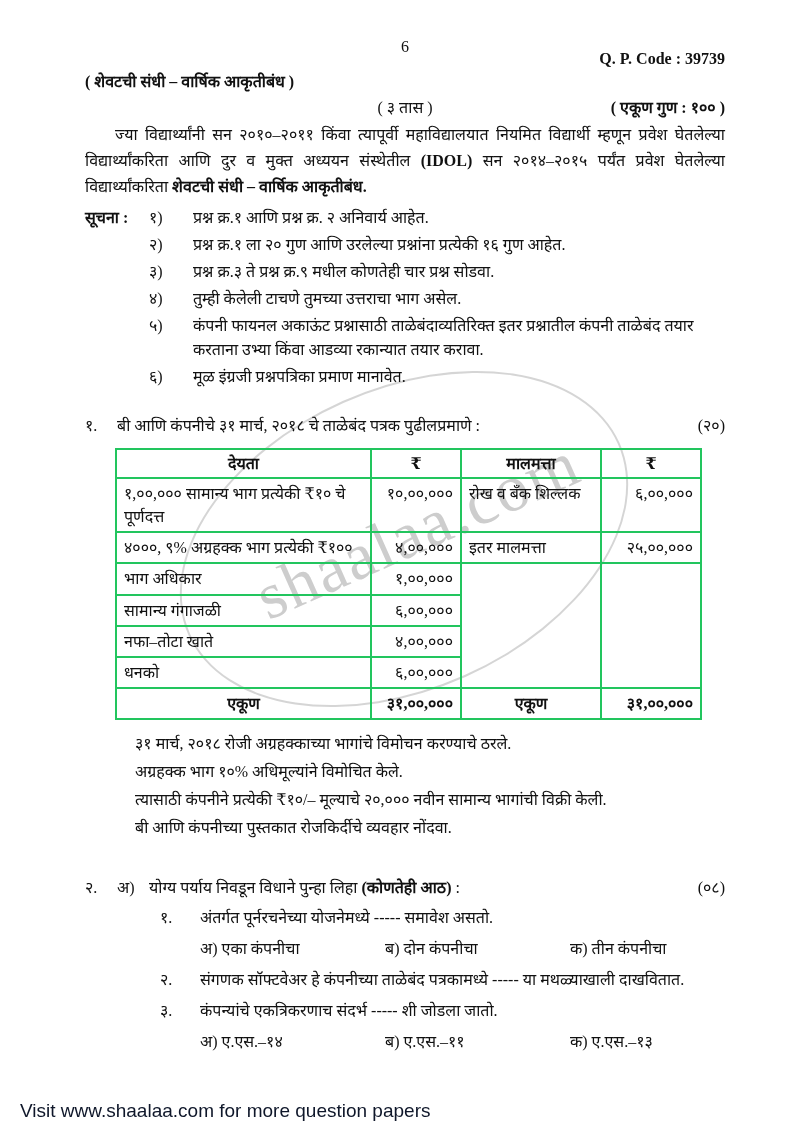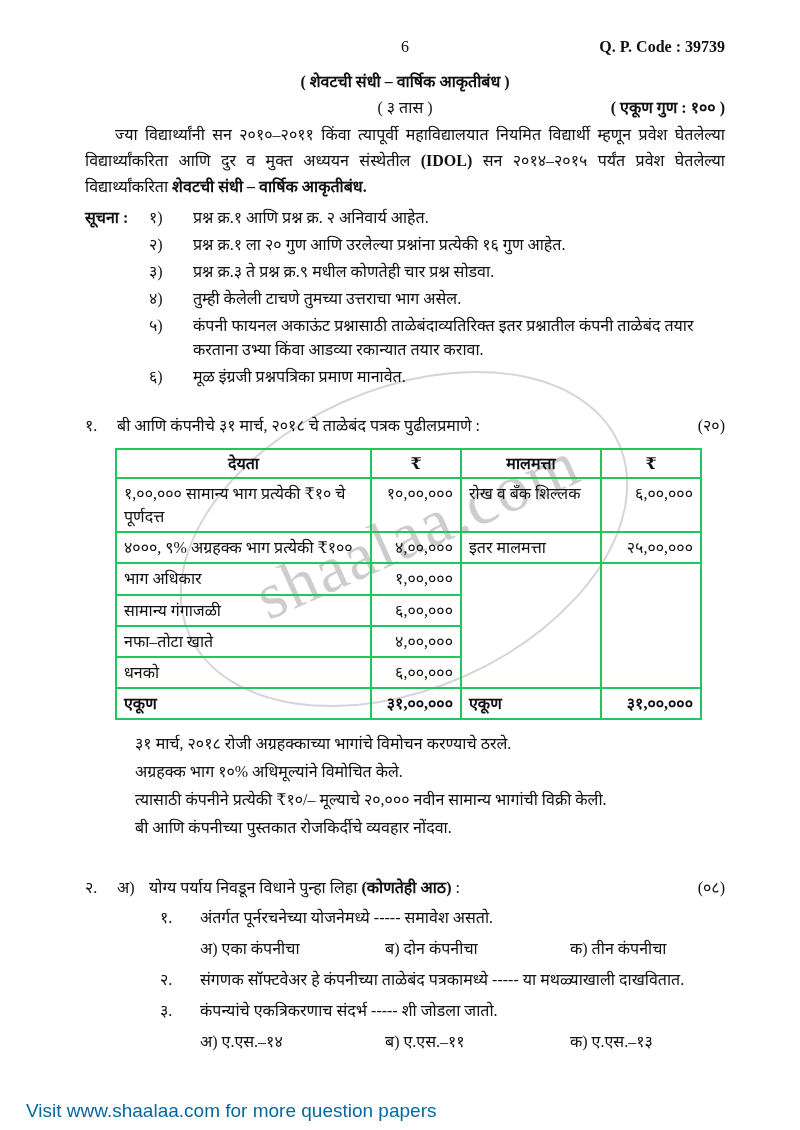--- a/index.html
+++ b/index.html
@@ -24,22 +24,22 @@
     position:absolute;left:145px;top:492px;width:545px;
     text-align:center;transform:rotate(-24deg);
     font-size:66px;letter-spacing:2px;
     color:rgba(130,130,130,.40);
     font-family:"Liberation Serif",serif;
   }
   
   .content{position:relative;z-index:1;padding:38px 75px 0 85px;}
   .header-row{position:relative;height:24px;}
   .page-num{position:absolute;left:0;right:0;text-align:center;}
-  .qp-code{position:absolute;right:0;top:0;font-weight:bold;}
-  .title{text-align:center;font-weight:bold;margin-top:8px;}
+  .qp-code{position:absolute;right:0;top:12px;font-weight:bold;}
+  .title{font-weight:bold;margin-top:8px;}
   .meta-row{position:relative;height:26px;margin-top:4px;}
   .duration{position:absolute;left:0;right:0;text-align:center;font-weight:normal;}
   .total-marks{position:absolute;right:0;font-weight:bold;}
   .intro{text-align:justify;line-height:1.62;text-indent:30px;}
   .b{font-weight:bold;}
   
   .instructions{display:flex;margin-top:6px;line-height:1.5;}
   .inst-label{width:64px;font-weight:bold;flex:none;}
   .inst-items{flex:1;}
   .inst-item{display:flex;margin-bottom:3px;}
@@ -56,34 +56,34 @@
     width:585px;margin:10px 0 10px 30px;
   }
   table.bs td,table.bs th{
     border:2px solid #22c55e;
     padding:3px 7px;vertical-align:top;
     font-size:16px;line-height:1.45;
   }
   table.bs th{font-weight:bold;text-align:center;padding:2px 4px;}
   td.amt{text-align:right;}
   tr.total td{font-weight:bold;}
-  td.tot-lbl{text-align:left;}
+  td.tot-lbl{text-align:center;}
   .notes{margin:4px 0 0 50px;line-height:1.75;}
   
   .q2-items{margin:6px 0 0 75px;line-height:1.55;}
   .q2-item{display:flex;margin-top:6px;}
   .q2-num{width:40px;flex:none;}
   .q2-body{flex:1;}
   .opts-inline{display:flex;margin-top:6px;}
   .opt{width:185px;flex:none;}
   .opts-block div{margin-top:7px;padding-left:10px;}
   .site-note{
-    position:absolute;left:26px;bottom:8px;z-index:1;
+    position:absolute;left:20px;bottom:8px;z-index:1;
     font-family:"Liberation Sans","DejaVu Sans",sans-serif;
-    font-size:19px;color:#0369a1;text-align:center;
+    font-size:19px;color:#0f172a;text-align:center;
   }
 </style>
 </head>
 <body>
 
 <div class="page">
 
   <div class="watermark">
     <div class="wm-ellipse"></div>
     <div class="wm-text">shaalaa.com</div>

